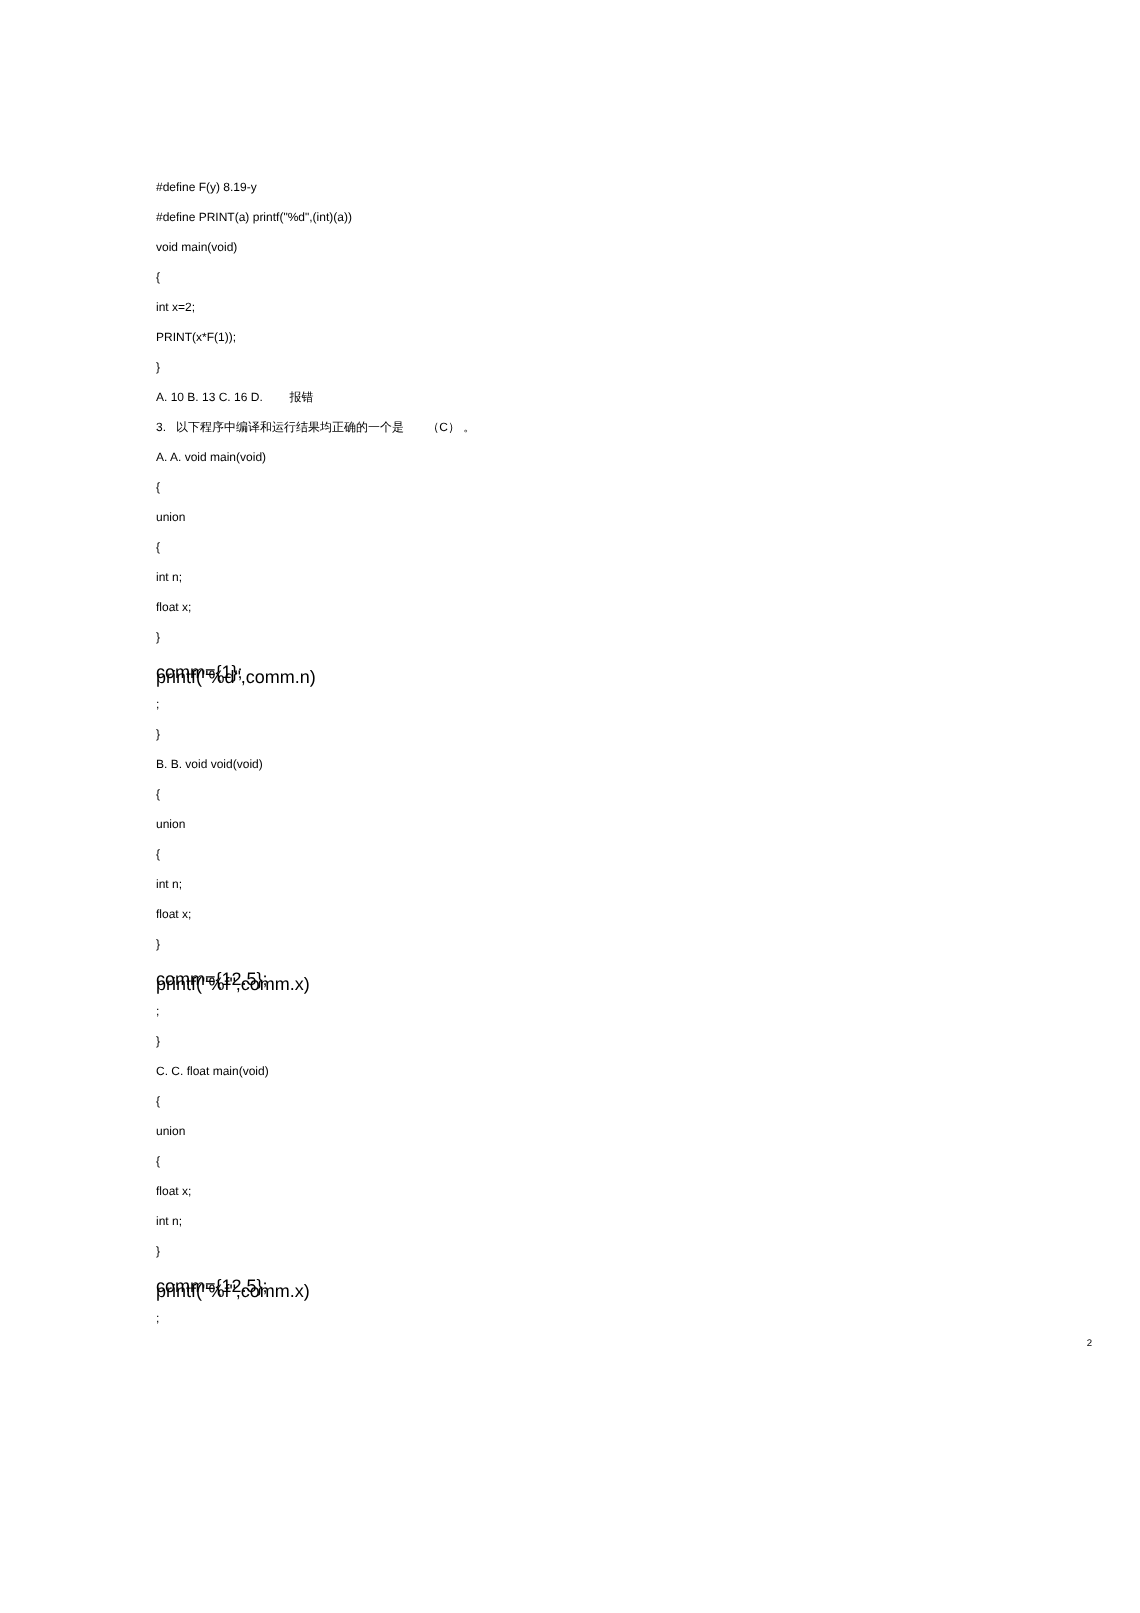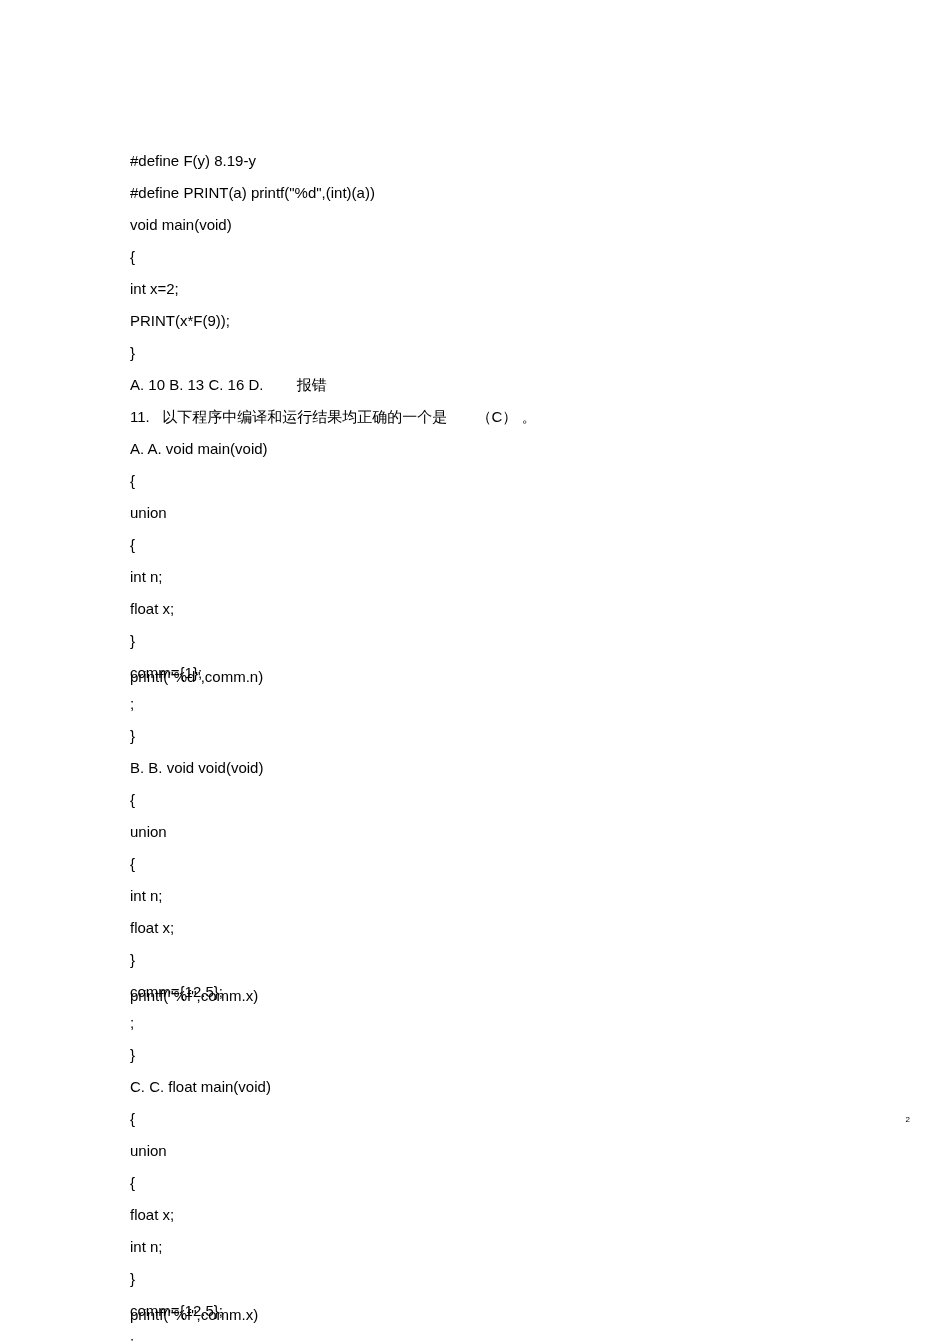--- a/index.html
+++ b/index.html
@@ -10,21 +10,21 @@
     color: #000;
   }
   .page {
     width: 950px;
     height: 1344px;
     position: relative;
     box-sizing: border-box;
     padding: 150px 130px 40px 130px;
   }
   .line {
-    font-size: 15px;
+    font-size: 10px;
     line-height: 1.4;
     margin-bottom: 11px;
     white-space: pre;
   }
   .overlap {
     position: relative;
     height: 20px;
     margin-bottom: 11px;
     text-align: center;
   }
@@ -50,24 +50,24 @@
 </head>
 <body>
 
 <div class="page">
 
   <div class="line">#define F(y) 8.19-y</div>
   <div class="line">#define PRINT(a) printf("%d",(int)(a))</div>
   <div class="line">void main(void)</div>
   <div class="line">{</div>
   <div class="line">int x=2;</div>
-  <div class="line">PRINT(x*F(9));</div>
+  <div class="line">PRINT(x*F(1));</div>
   <div class="line">}</div>
   <div class="line">A. 10 B. 13 C. 16 D.        报错</div>
-  <div class="line">11.   以下程序中编译和运行结果均正确的一个是       （C） 。</div>
+  <div class="line">3.   以下程序中编译和运行结果均正确的一个是       （C） 。</div>
   <div class="line">A. A. void main(void)</div>
   <div class="line">{</div>
   <div class="line">union</div>
   <div class="line">{</div>
   <div class="line">int n;</div>
   <div class="line">float x;</div>
   <div class="line">}</div>
 
   <div class="overlap">
     <span class="layer">comm={1};</span>

